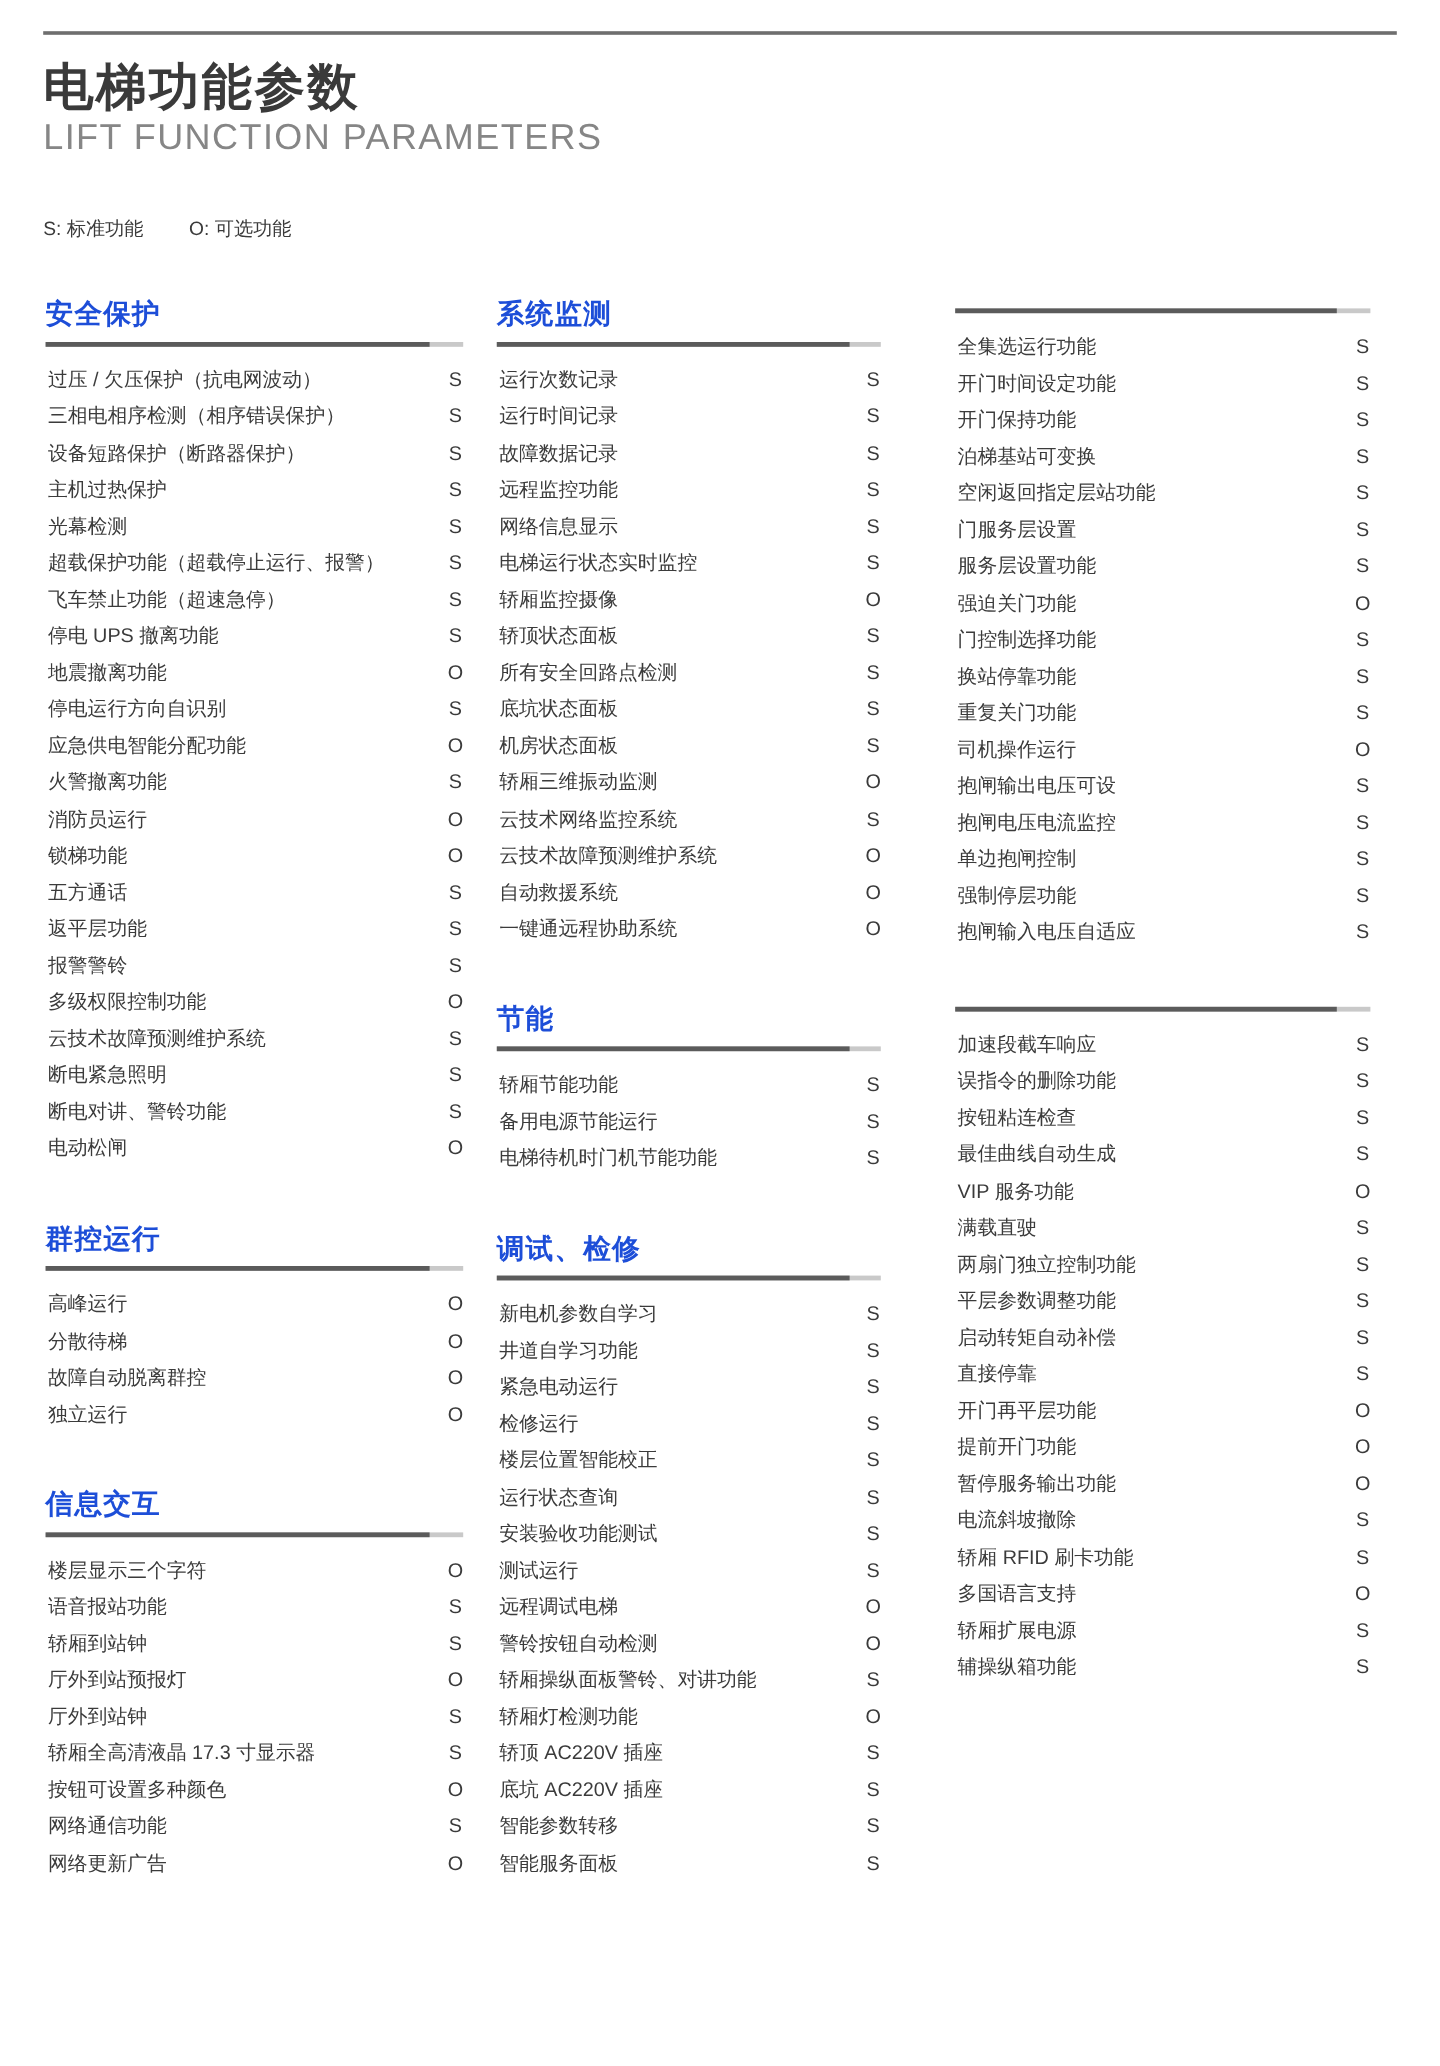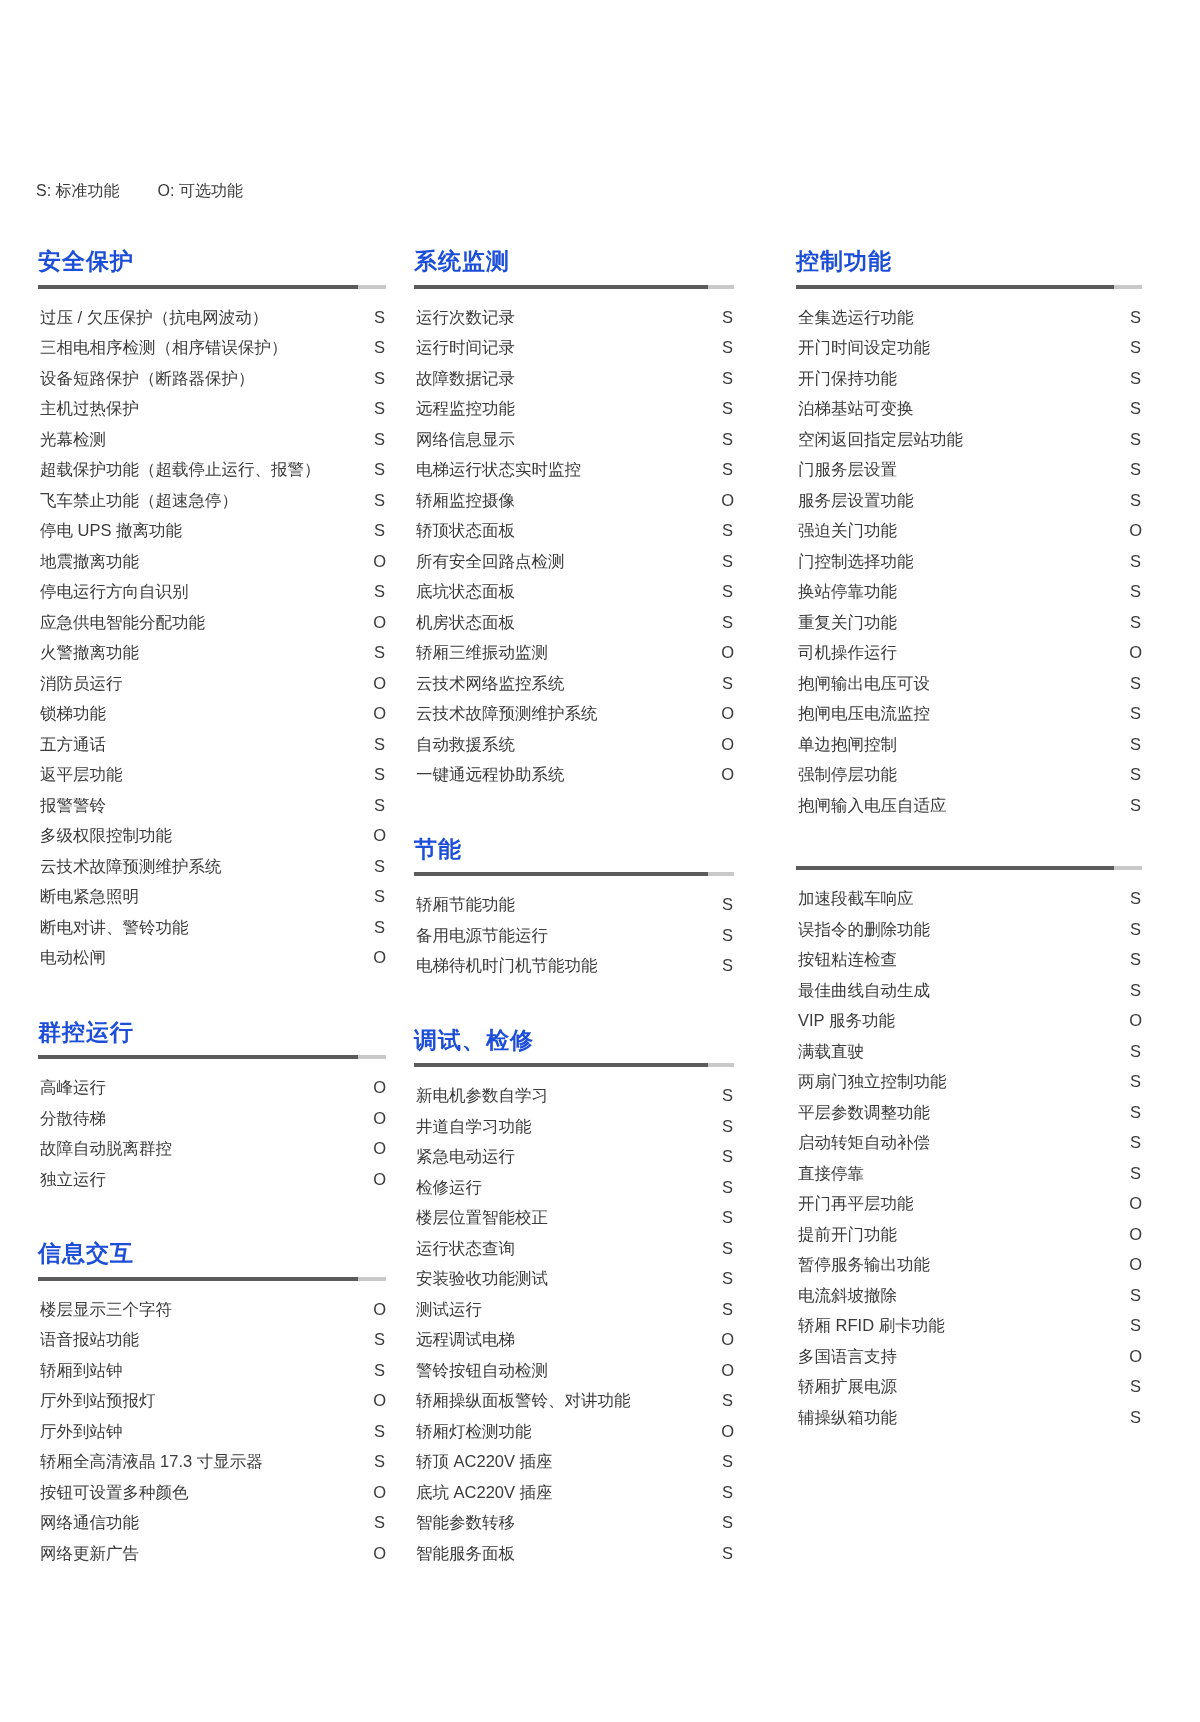--- a/index.html
+++ b/index.html
@@ -133,20 +133,25 @@
   
   .col-2 .item-mark { min-width: 12px; text-align: left; }
   .col-1 .item-mark { min-width: 12px; text-align: left; }
   .col-3 .item-mark { min-width: 12px; text-align: left; }
 </style>
 </head>
 <body>
 
 <div class="page">
 
+  <div class="header">
+    <div class="header-rule"></div>
+    <div class="title-cn">电梯功能参数</div>
+    <div class="title-en">LIFT FUNCTION PARAMETERS</div>
+  </div>
 
   <div class="legend">
     <span>S: 标准功能</span><span class="gap"></span><span>O: 可选功能</span>
   </div>
 
   <div class="columns" id="columns-root">
       <div class="col col-1">
         <div class="section">
           <div class="section-title">安全保护</div>
           <div class="section-bar"></div>
@@ -461,21 +466,20 @@
             </div>
             <div class="item">
               <span class="item-label">智能服务面板</span>
               <span class="item-mark">S</span>
             </div>
           </div>
         </div>
       </div>
       <div class="col col-3">
         <div class="section">
-          <div class="section-title">控制功能</div>
           <div class="section-bar"></div>
           <div class="items">
             <div class="item">
               <span class="item-label">全集选运行功能</span>
               <span class="item-mark">S</span>
             </div>
             <div class="item">
               <span class="item-label">开门时间设定功能</span>
               <span class="item-mark">S</span>
             </div>

